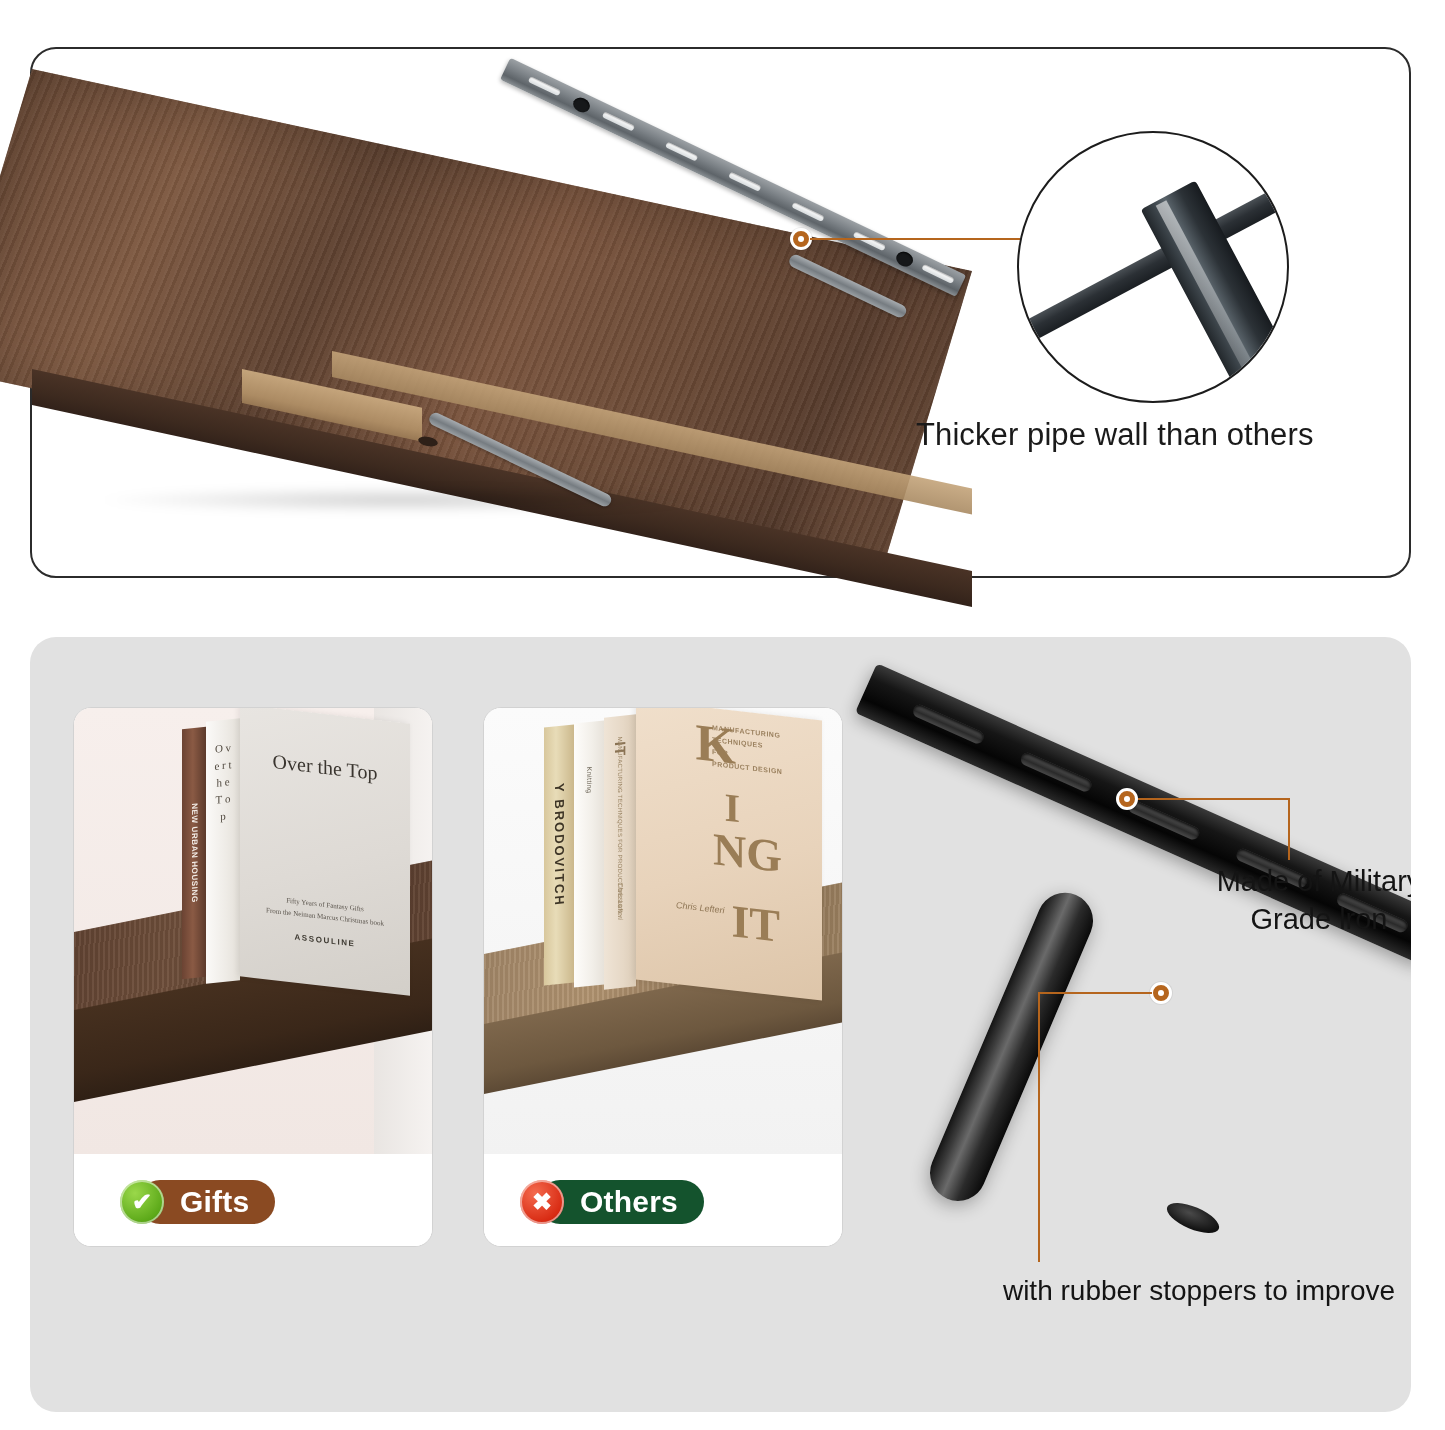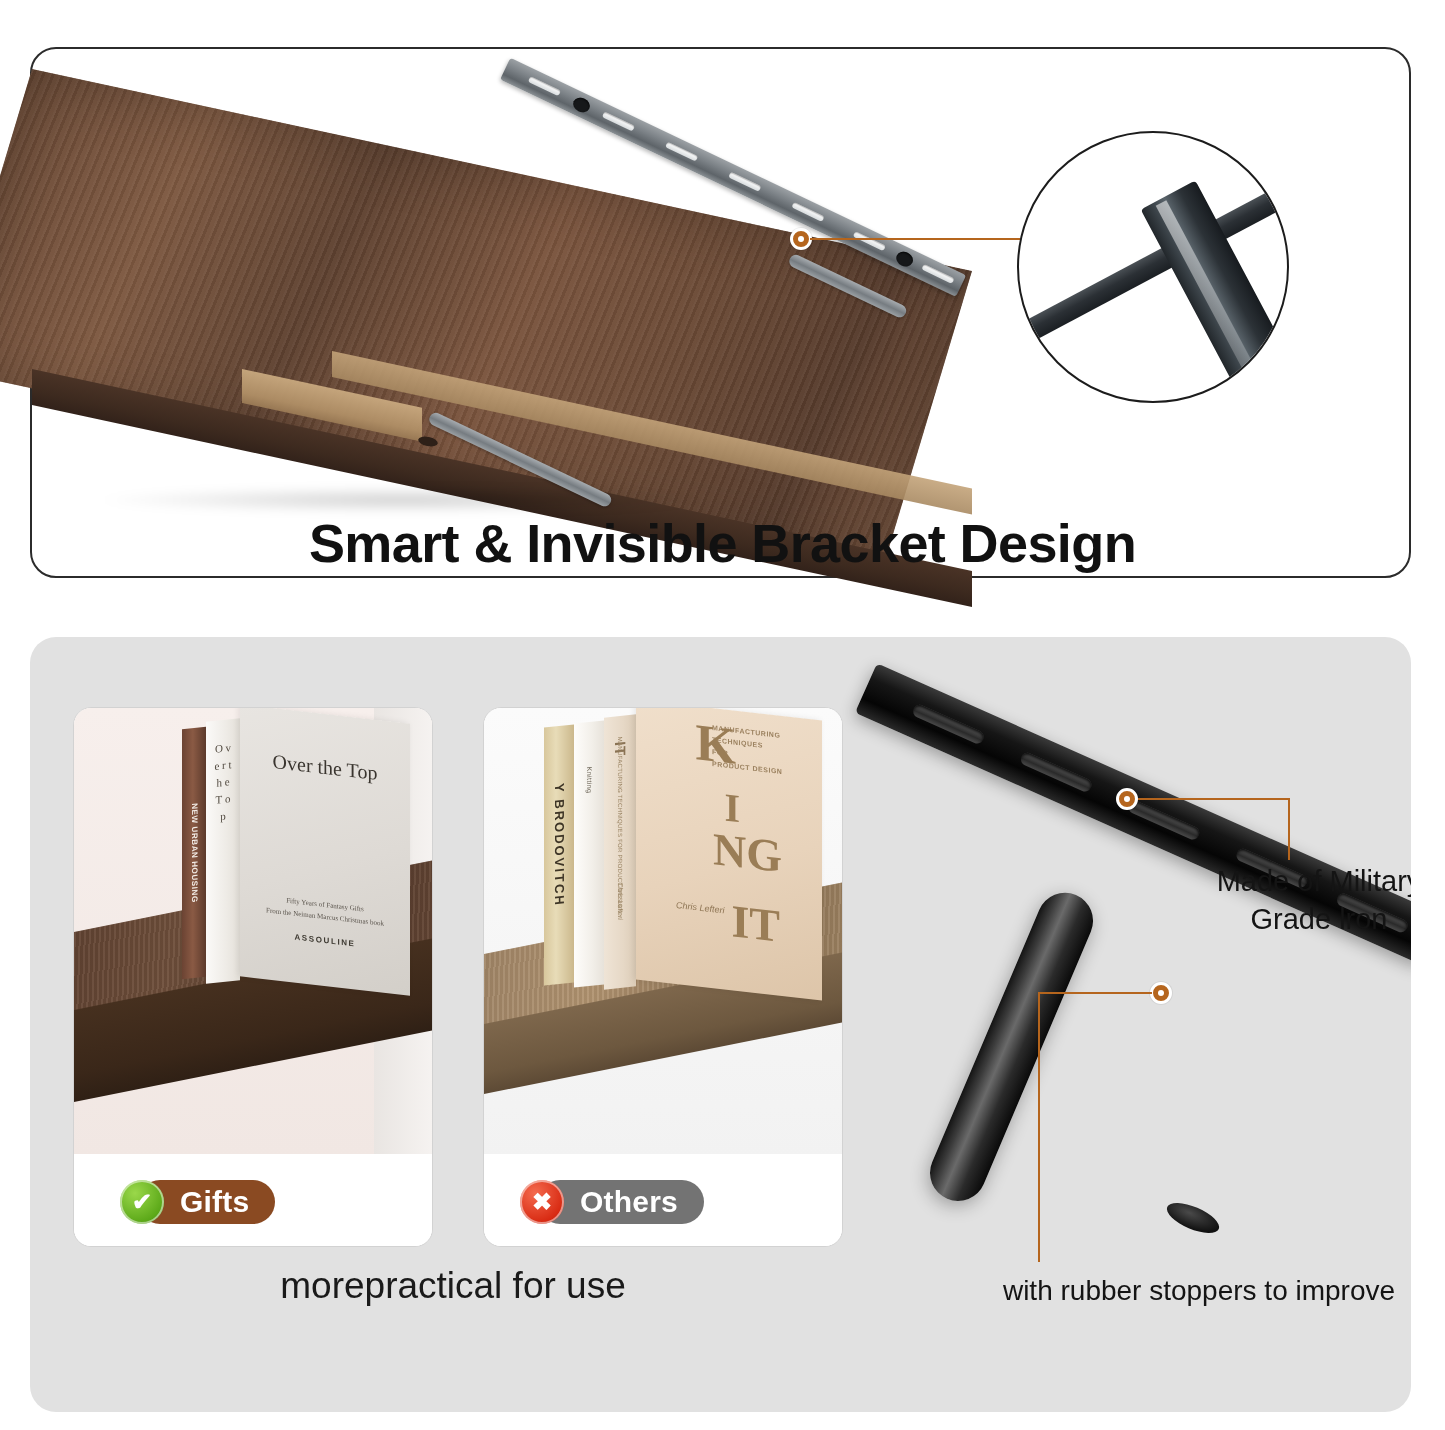--- a/index.html
+++ b/index.html
@@ -273,21 +273,21 @@
   
   .badge{
     position:absolute;top:26px;display:flex;align-items:center;height:44px;
   }
   .badge-pill{
     height:44px;border-radius:22px;display:flex;align-items:center;
     padding:0 26px 0 42px;margin-left:-26px;
     font-size:30px;font-weight:700;color:#ffffff;letter-spacing:.2px;
   }
   .pill-ours{background:#8a4a22;}
-  .pill-others{background:#737373;}
+  .pill-others{background:#14532d;}
   .mark{
     width:44px;height:44px;border-radius:50%;position:relative;z-index:2;
     display:flex;align-items:center;justify-content:center;
     font-size:24px;color:#ffffff;font-weight:700;
   }
   .mark-ok{background:radial-gradient(circle at 34% 30%,#9ad84a,#5ba818 70%,#3f7d10);box-shadow:0 0 0 2px rgba(255,255,255,.5) inset;}
   .mark-no{background:radial-gradient(circle at 34% 30%,#f46a4e,#d82a12 70%,#a81b08);box-shadow:0 0 0 2px rgba(255,255,255,.5) inset;}
 
   .cap-bottom-left{
     position:absolute;left:43px;top:625px;width:760px;text-align:center;
@@ -361,21 +361,21 @@
 
     <div class="dot" style="left:758px;top:179px;"></div>
     <div class="lead-h" style="left:778px;top:189px;width:210px;"></div>
 
     <div class="mag-circle">
       <div class="mag-bar"></div>
       <div class="mag-pipe"></div>
       <div class="mag-pipe-gloss"></div>
     </div>
 
-    <div class="title-main">Smart &amp; Invisible Bracket Design</div>
+    <div class="cap-thicker">Thicker pipe wall than others</div>
   </div>
 
   <div class="panel-bottom">
 
     <div class="cmp-card cmp-left">
       <div class="cmp-photo">
         <div class="wallA"></div>
         <div class="wallA-right"></div>
         <div class="shelfA-top"></div>
         <div class="shelfA-front"></div>
@@ -435,21 +435,20 @@
       </div>
       <div class="cmp-badgebar">
         <div class="badge" style="left:36px;">
           <div class="mark mark-no">✖</div>
           <div class="badge-pill pill-others">Others</div>
         </div>
       </div>
     </div>
 
     <div class="cap-bottom-left">
-      <div>morepractical for use</div>
     </div>
 
     <div class="bk-bar">
       <div class="bslot" style="left:52px;"></div>
       <div class="bslot" style="left:170px;"></div>
       <div class="bslot" style="left:288px;"></div>
       <div class="bslot" style="left:406px;"></div>
       <div class="bslot" style="left:516px;"></div>
     </div>
     <div class="bk-pipe"></div>

